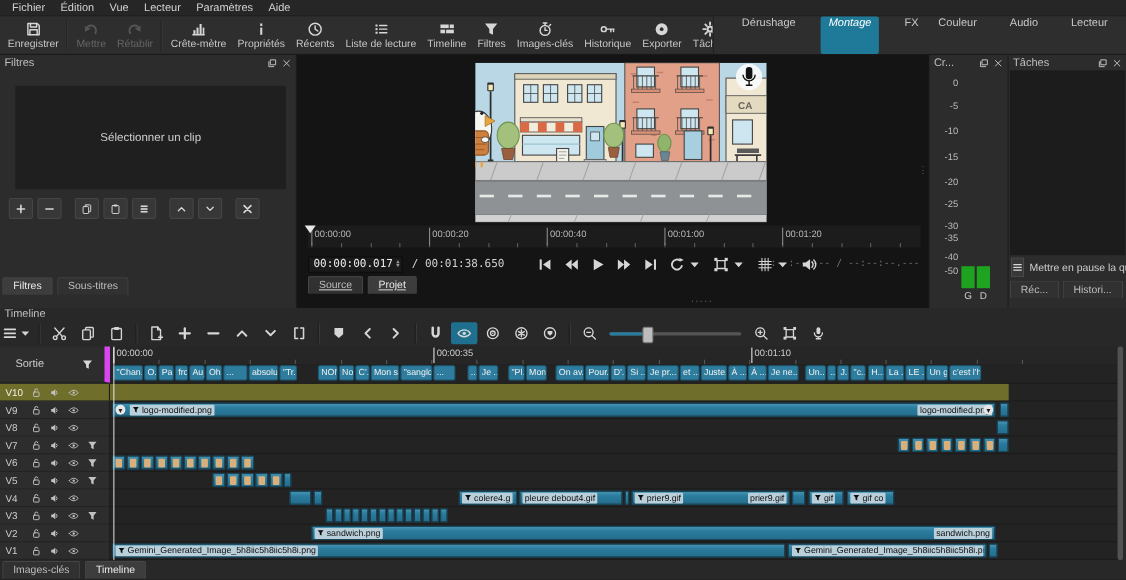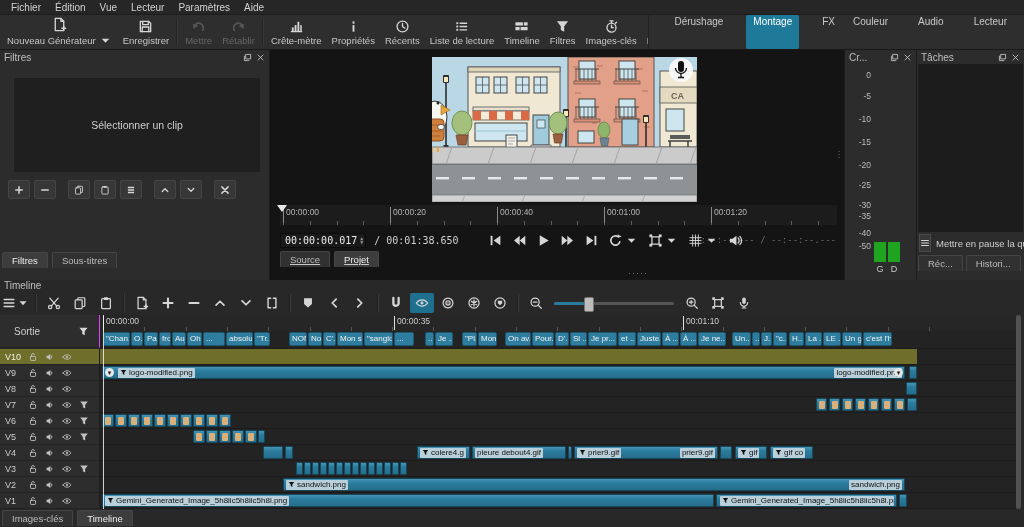--- a/index.html
+++ b/index.html
@@ -21,21 +21,21 @@
   .tbtn .icon svg{width:15px;height:15px;}
   .tbtn.disabled{color:#666;}
   .tbtn.disabled .icon{color:#565656;}
   .tb-sep{width:0;border-left:1px solid #252525;border-right:1px solid #383838;margin:3px 2px;}
   .tbtn .lblrow{display:flex;align-items:center;gap:2px;}
   .caret7 svg{width:7px;height:7px;}
   .workspace{position:absolute;right:10px;top:15px;height:34px;display:flex;flex-direction:row;justify-content:center;
              gap:4px;border-left:1px solid #232323;padding-left:18px;background:#2e2e2e;}
   .ws-row{display:flex;justify-content:flex-end;gap:16px;}
   .ws-btn{font-size:10px;color:#c9c9c9;padding:1px 7px;border-radius:2px;white-space:nowrap;}
-  .ws-btn.active{background:#1f7a99;color:#fff;}
+  .ws-btn.active{background:#1f7a99;color:#fff;font-style:italic;}
   
   .panel{position:absolute;background:#2c2c2c;border-right:1px solid #1c1c1c;box-sizing:border-box;}
   .panel-header{height:14px;display:flex;align-items:center;font-size:10px;color:#bfbfbf;padding:0 4px;}
   .hicons{margin-left:auto;display:flex;gap:4px;color:#8f8f8f;}
   .hicons .icon svg{width:9px;height:9px;}
   .tab{background:#313131;border:1px solid #454545;border-bottom:none;border-radius:2px 2px 0 0;
        padding:2px 9px;font-size:9.5px;color:#bdbdbd;white-space:nowrap;}
   .tab.active{background:#3d3d3d;color:#ececec;}
   
   .empty-box{position:absolute;left:14px;top:28px;width:246px;height:94px;background:#1f1f1f;
@@ -84,21 +84,21 @@
   .ztrack{position:relative;width:100%;height:3px;background:#555;border-radius:2px;}
   .zfill{position:absolute;left:0;top:0;height:3px;background:#2a7c9e;border-radius:2px;}
   .zhandle{position:absolute;top:-5px;width:8px;height:13px;background:#bdbdbd;border:1px solid #777;border-radius:2px;}
   .tl-ruler{position:absolute;left:100px;top:35px;width:916px;height:16px;background:#262626;border-bottom:1px solid #1d1d1d;overflow:hidden;}
   .rmark{position:absolute;top:1px;font-size:8.5px;color:#cccccc;border-left:1px solid #e0e0e0;padding-left:2px;height:14px;}
   .rminor{position:absolute;bottom:0;width:1px;height:4px;background:#565656;}
   .subrow{position:absolute;left:100px;top:51px;width:916px;height:17px;background:#232323;border-bottom:1px solid #1b1b1b;overflow:hidden;}
   .sub-seg{position:absolute;top:1px;height:14px;background:#2e7d9e;border:1px solid #1c5a74;border-radius:2px;
            color:#f2f2f2;font-size:8px;line-height:12px;padding:0 2px;overflow:hidden;white-space:nowrap;box-sizing:border-box;}
   .sortie{position:absolute;left:0;top:35px;width:100px;height:33px;background:#2d2d2d;border-bottom:1px solid #222;
-          border-right:1px solid #d946ef;box-sizing:border-box;display:flex;align-items:center;padding-left:14px;gap:0;color:#cecece;}
+          border-right:5px solid #d946ef;box-sizing:border-box;display:flex;align-items:center;padding-left:14px;gap:0;color:#cecece;}
   .sortie .icon{margin-left:auto;margin-right:10px;}
   .sortie .icon svg{width:11px;height:11px;}
   .thead{position:absolute;left:0;width:100px;height:16px;background:#2d2d2d;border-bottom:1px solid #232323;
          border-right:1px solid #1e1e1e;box-sizing:border-box;display:flex;align-items:center;font-size:9px;color:#cdcdcd;}
   .thead.selected{background:#6f6f2b;color:#f0f0e8;}
   .thead .tname{width:23px;padding-left:5px;}
   .thead .icon{margin-right:7px;color:#c2c2c2;}
   .thead .icon svg{width:10px;height:10px;}
   .lane{position:absolute;left:100px;width:916px;height:16px;background:#232323;border-bottom:1px solid #1b1b1b;box-sizing:border-box;}
   .lane-fill{position:absolute;left:0;top:0;width:817px;height:15px;background:#6f6f2b;}
@@ -124,37 +124,20 @@
       <span class="menu-item">Fichier</span>
       <span class="menu-item">Édition</span>
       <span class="menu-item">Vue</span>
       <span class="menu-item">Lecteur</span>
       <span class="menu-item">Paramètres</span>
       <span class="menu-item">Aide</span>
     </div>
 
   <div class="toolbar">
     <div class="tb-left" id="toolbar-buttons">
-   <div class="tbtn">
-     <span class="icon">
-            <svg viewBox="0 0 16 16" xmlns="http://www.w3.org/2000/svg">
-              <path d="M3.5 1.5h6l3 3v10h-9z"></path>
-              <path d="M9.5 1.5v3h3"></path>
-              <path d="M10.5 12h4M12.5 10v4" stroke-width="1.6"></path>
-            </svg>
-          </span>
-          <span class="lblrow">
-            <span>Nouveau Générateur</span>
-            <span class="icon caret7">
-              <svg viewBox="0 0 16 16" xmlns="http://www.w3.org/2000/svg">
-                <path d="M4 6l4 4.5L12 6z" fill="currentColor" stroke="none"></path>
-              </svg>
-            </span>
-          </span>
-   </div>
    <div class="tbtn">
      <span class="icon">
             <svg viewBox="0 0 16 16" xmlns="http://www.w3.org/2000/svg">
               <path d="M2.5 2.5h9l2 2v9h-11z"></path>
               <path d="M5 2.5v3.5h6V2.5M4.5 13.5V8.5h7v5"></path>
             </svg>
           </span>
           <span class="lblrow">
             <span>Enregistrer</span>
           </span>

